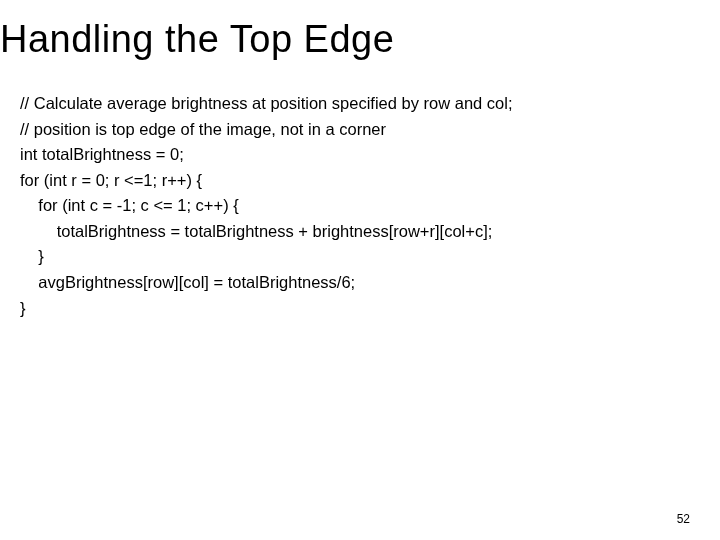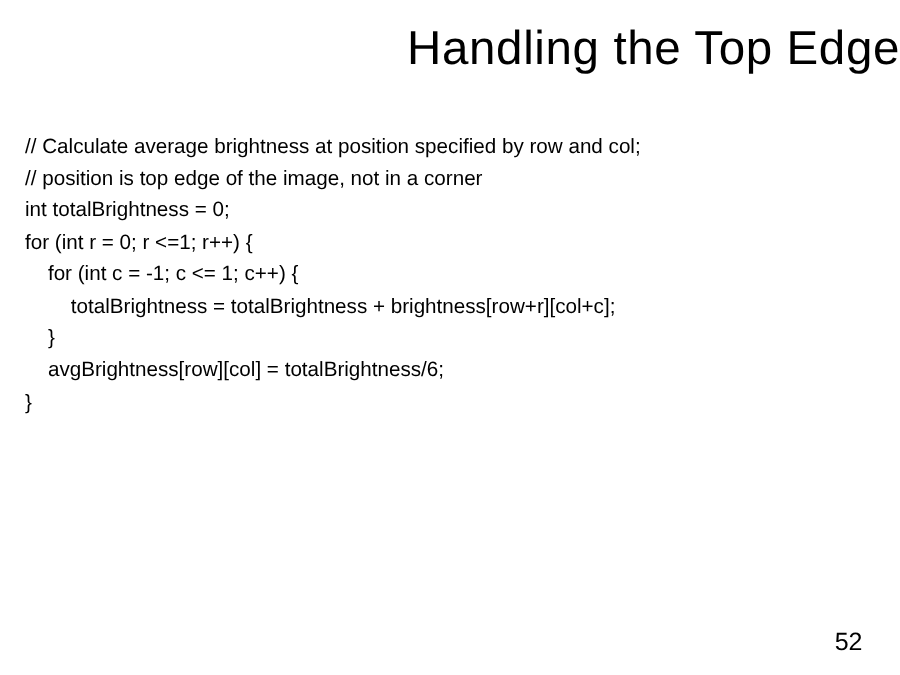--- a/index.html
+++ b/index.html
@@ -13,38 +13,38 @@
     overflow: hidden;
   }
   .slide {
     position: relative;
     width: 720px;
     height: 540px;
     box-sizing: border-box;
   }
   .title {
     font-size: 38px;
-    text-align: right;
-    margin: 18px 0 44px 0;
+    text-align: left;
+    margin: 18px 0 30px 0;
     font-weight: normal;
     letter-spacing: 0.5px;
   }
   .code-block {
     font-size: 16.5px;
     line-height: 1.55;
     margin-left: 20px;
     margin-right: 40px;
     white-space: pre;
     font-family: Arial, Helvetica, sans-serif;
   }
   .page-num {
     position: absolute;
     right: 30px;
     bottom: 32px;
-    font-size: 20px;
+    font-size: 12px;
   }
 </style>
 </head>
 <body>
 
 <div class="slide">
 
   <h1 class="title">Handling the Top Edge</h1>
 
   <div class="code-block"><span>// Calculate average brightness at position specified by row and col;</span>

